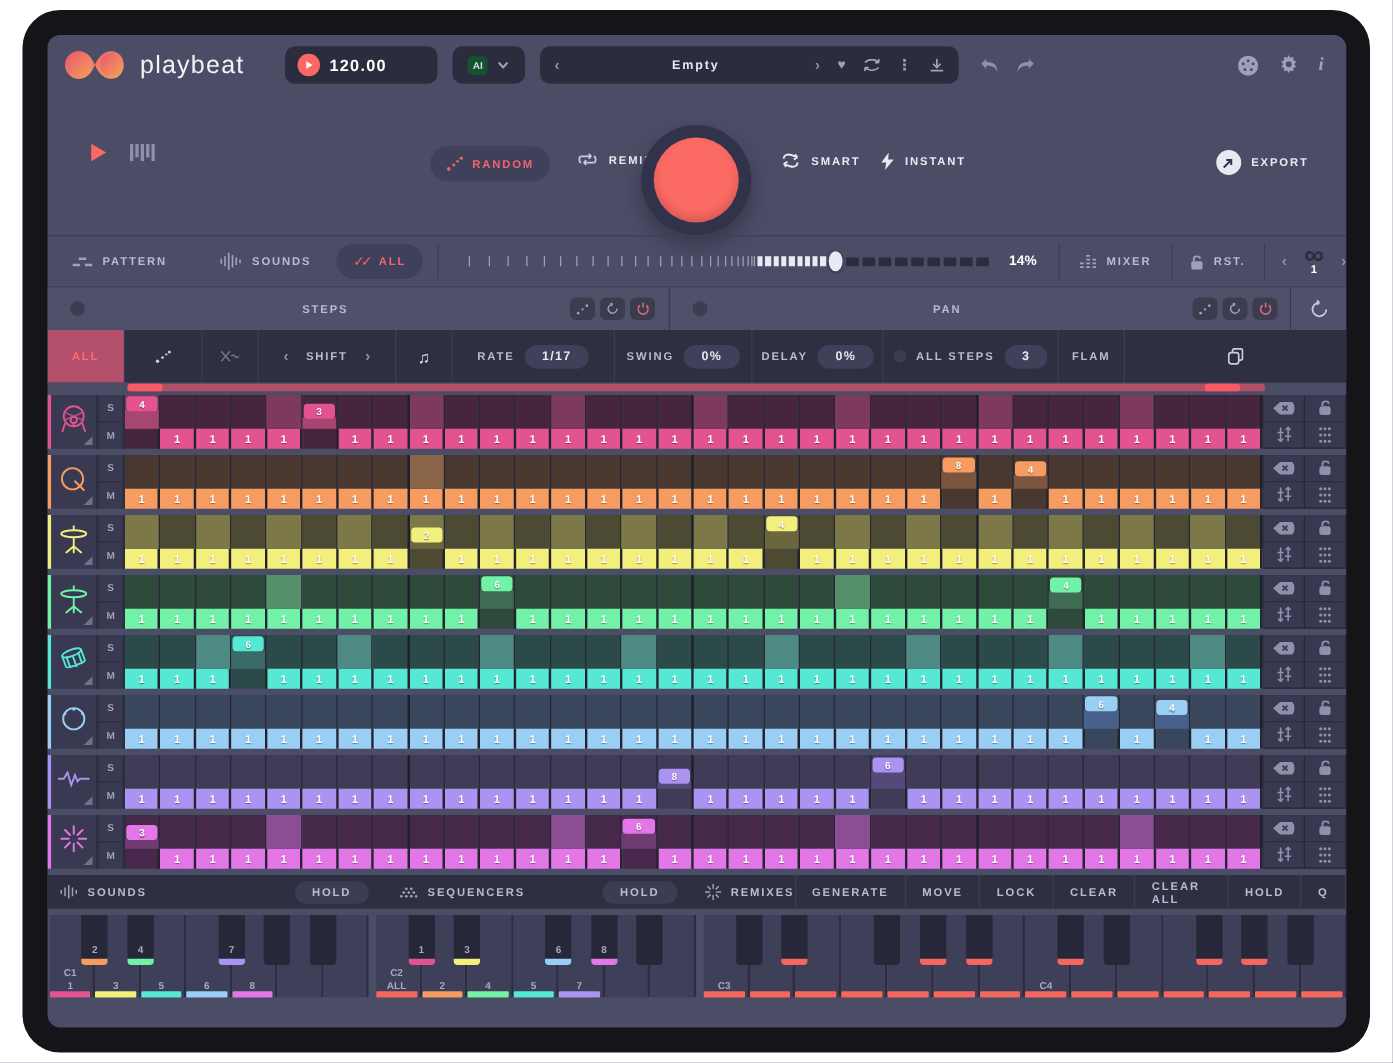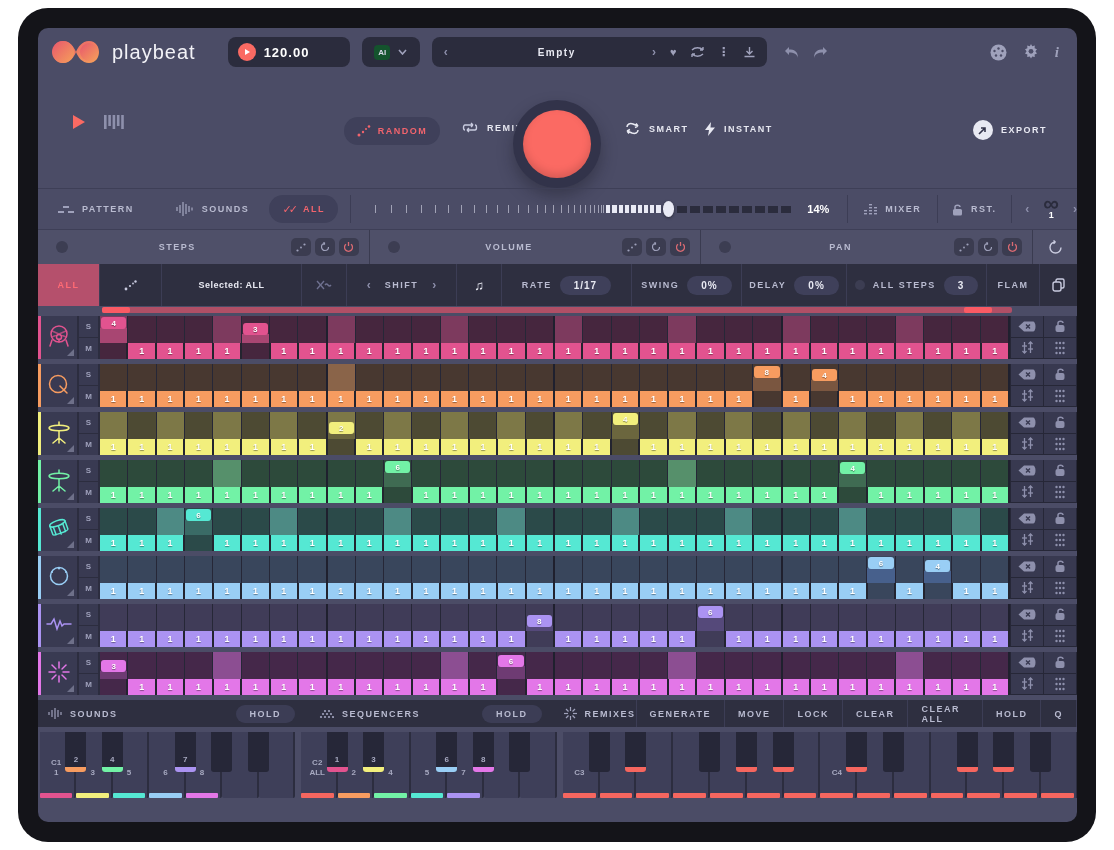--- a/index.html
+++ b/index.html
@@ -101,21 +101,21 @@
   
   .bottombar { position:absolute; left:0; top:672px; width:100%; height:27px; background:#2e2f40; display:flex; align-items:center; }
   .hold-pill { background:#3c3d55; border-radius:10px; padding:4px 14px; }
   .bb-btn { align-self:stretch; display:flex; align-items:center; padding:0 13px; border-left:1px solid #3c3d55; }
   .bb-q { border-right:1px solid #3c3d55; }
 
   
   .keyboard { position:absolute; left:2px; top:704px; width:1037px; height:66px; display:flex; gap:6px; }
   .ksec { position:relative; display:flex; height:100%; }
   .wkey { position:relative; background:#3e3f59; border-right:2px solid #2c2d3f; border-radius:0 0 2px 2px; }
-  .wkey .klbls { position:absolute; left:0; right:2px; bottom:20px; text-align:center; color:#a7a9c0; font-size:8px; font-weight:bold; line-height:10px; }
+  .wkey .klbls { position:absolute; left:0; right:2px; bottom:4px; text-align:center; color:#a7a9c0; font-size:8px; font-weight:bold; line-height:10px; }
   .wkey .stripe { position:absolute; left:0; right:2px; bottom:0; height:5px; border-radius:1px; }
   .bkey { position:absolute; top:0; width:21px; height:40px; background:#262738; border-radius:0 0 3px 3px; z-index:3; }
   .bkey .blbl { position:absolute; left:0; right:0; bottom:8px; text-align:center; color:#a7a9c0; font-size:8px; font-weight:bold; }
   .bkey .bcap { position:absolute; left:0; right:0; bottom:0; height:5px; border-radius:0 0 3px 3px; }
 </style>
 </head>
 <body>
 
 <div class="frame">
 <div class="app">
@@ -407,43 +407,20 @@
             </svg>
           </span>
           <span class="mini">
             <svg width="9" height="10" viewBox="0 0 9 10">
               <path d="M2 2.2 A4 4 0 1 0 7 2.2 M4.5 0 L4.5 4" fill="none" stroke="#d96a72" stroke-width="1.3"></path>
             </svg>
           </span>
         </div>
         <div class="tab">
           <span class="radio"></span>
-          <span class="lbl">VOLUME</span>
-          <span class="mini">
-            <svg width="10" height="9" viewBox="0 0 10 9">
-              <g fill="#9fa1bb">
-                <circle cx="1.5" cy="7.5" r="1.1"></circle>
-                <circle cx="5" cy="4.5" r="0.9"></circle>
-                <circle cx="8.5" cy="1.5" r="1.1"></circle>
-              </g>
-            </svg>
-          </span>
-          <span class="mini">
-            <svg width="10" height="10" viewBox="0 0 10 10">
-              <path d="M8.5 5 A3.5 3.5 0 1 1 5 1.5 M5 1.5 L3.5 0.3 M5 1.5 L3.5 2.8" fill="none" stroke="#9fa1bb" stroke-width="1.2"></path>
-            </svg>
-          </span>
-          <span class="mini">
-            <svg width="9" height="10" viewBox="0 0 9 10">
-              <path d="M2 2.2 A4 4 0 1 0 7 2.2 M4.5 0 L4.5 4" fill="none" stroke="#d96a72" stroke-width="1.3"></path>
-            </svg>
-          </span>
-        </div>
-        <div class="tab">
-          <span class="radio"></span>
           <span class="lbl">PAN</span>
           <span class="mini">
             <svg width="10" height="9" viewBox="0 0 10 9">
               <g fill="#9fa1bb">
                 <circle cx="1.5" cy="7.5" r="1.1"></circle>
                 <circle cx="5" cy="4.5" r="0.9"></circle>
                 <circle cx="8.5" cy="1.5" r="1.1"></circle>
               </g>
             </svg>
           </span>
@@ -472,23 +449,20 @@
     <div class="sc-seg" style="width:62px;">
       <svg width="13" height="11" viewBox="0 0 13 11">
             <g fill="#c9cbdf">
               <circle cx="2" cy="9" r="1.4"></circle>
               <circle cx="6" cy="6" r="1.1"></circle>
               <circle cx="9" cy="3.5" r="0.9"></circle>
               <circle cx="11.5" cy="1.5" r="1.2"></circle>
             </g>
           </svg>
     </div>
-    <div class="sc-seg" style="width:140px;">
-      <span style="color:#e8e9f2;font-size:9px;font-weight:bold;letter-spacing:.5px;">Selected: ALL</span>
-    </div>
     <div class="sc-seg" style="width:45px;">
       <svg width="16" height="11" viewBox="0 0 16 11">
             <g stroke="#6f7190" stroke-width="1.3" fill="none">
               <line x1="1" y1="1" x2="8" y2="9"></line>
               <line x1="8" y1="1" x2="1" y2="9"></line>
               <path d="M9 5 Q10.5 3 12 5 T15 5"></path>
             </g>
           </svg>
     </div>
     <div class="sc-seg" style="width:110px;gap:14px;">

